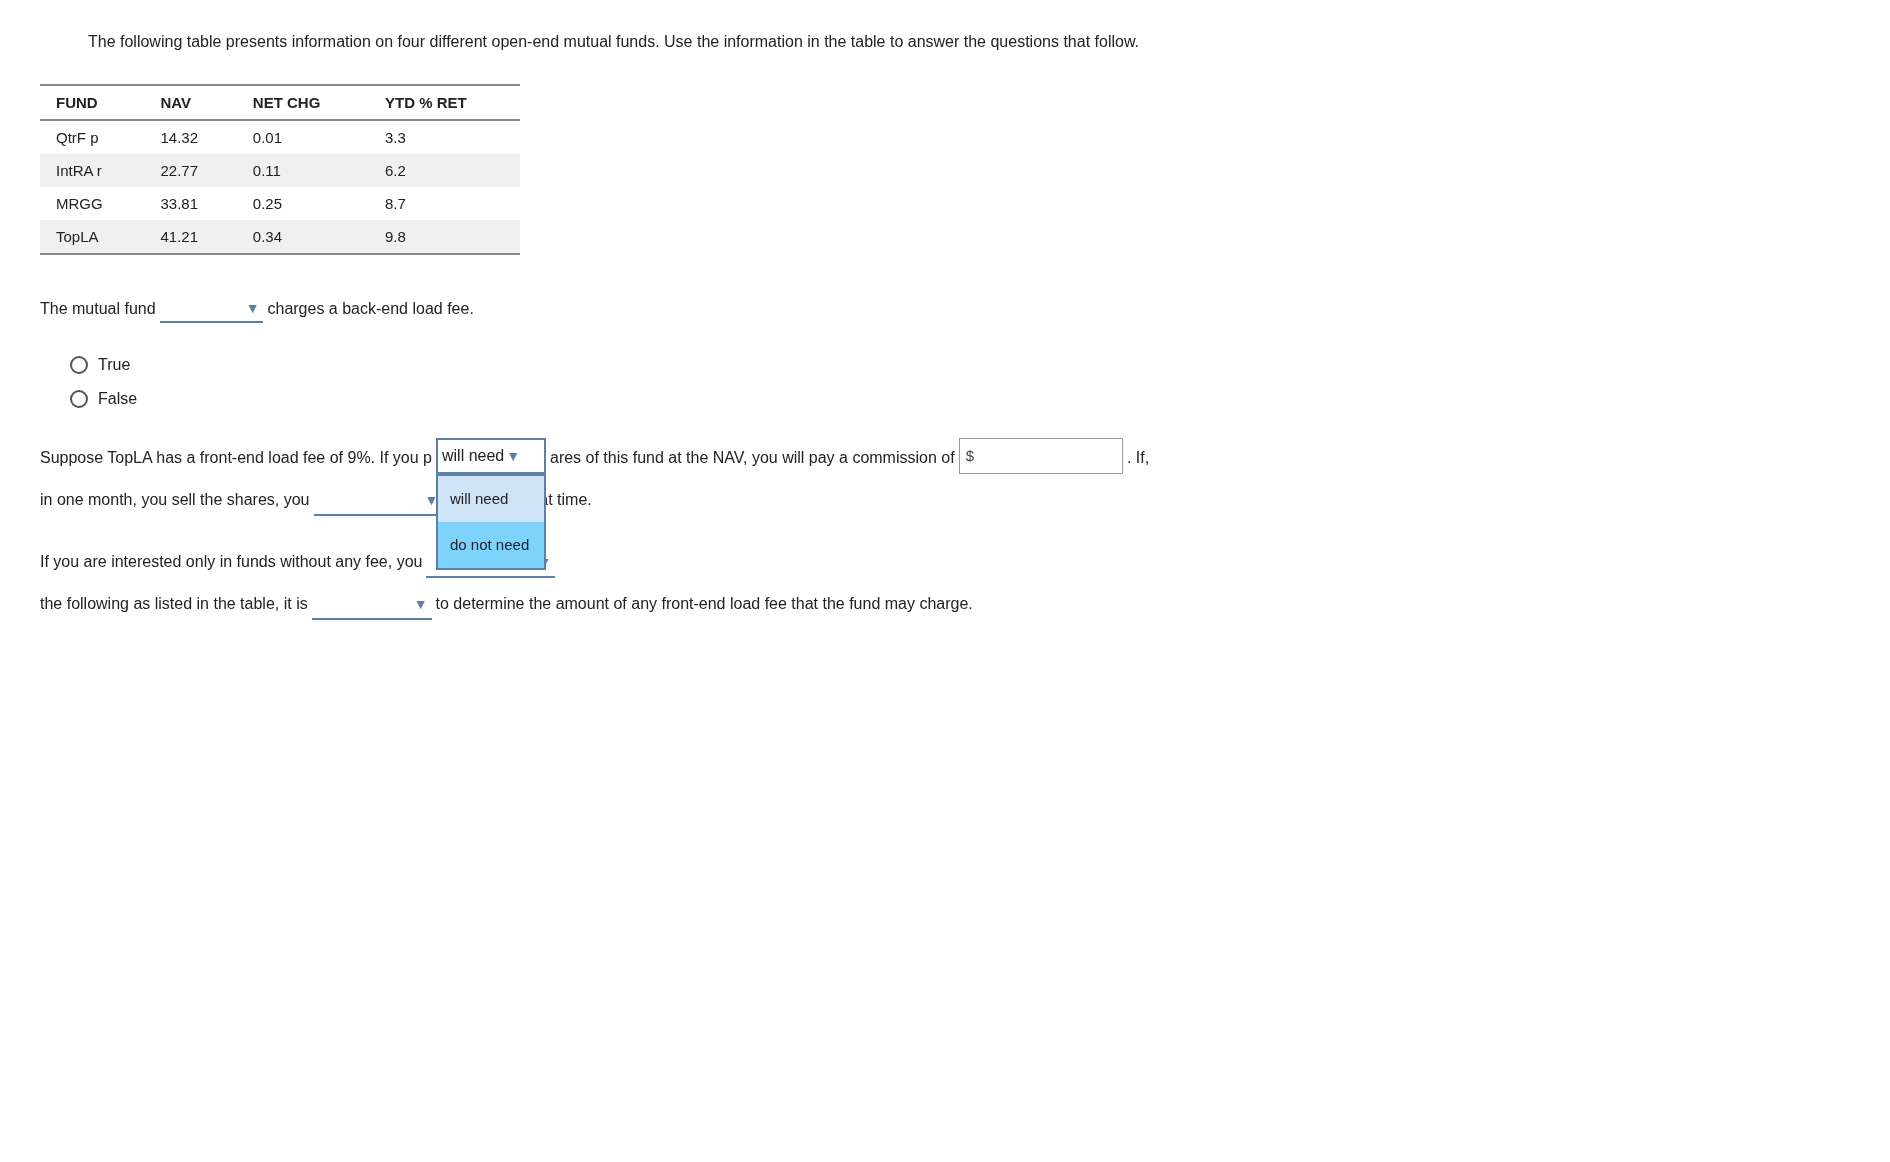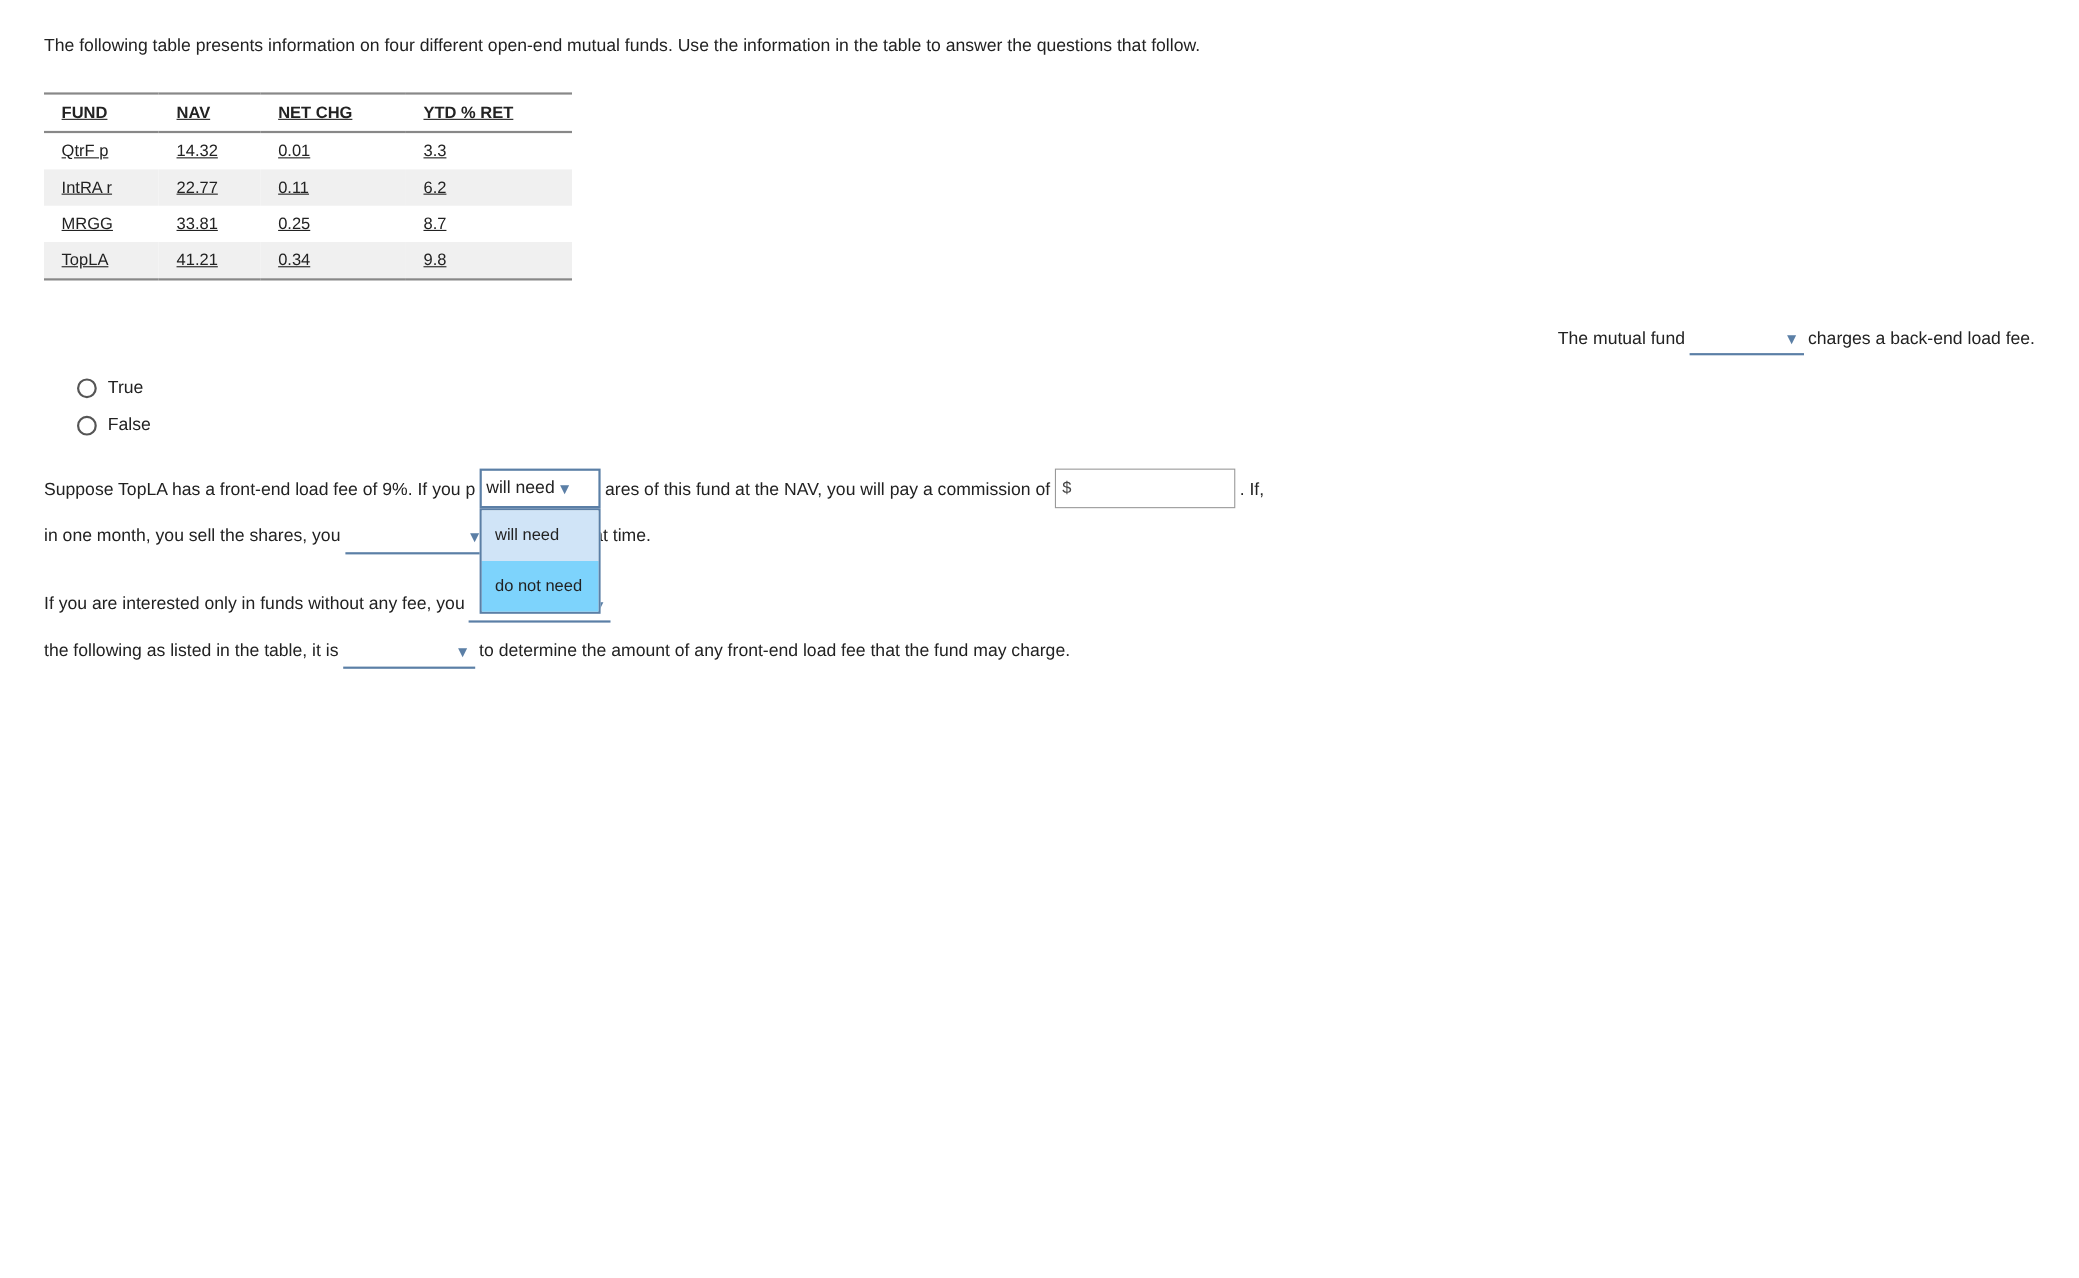--- a/index.html
+++ b/index.html
@@ -14,32 +14,32 @@
       color: #222;
       background: #fff;
       padding: 30px 40px;
       max-width: 1890px;
     }
 
     .intro-text {
       font-size: 16px;
       margin-bottom: 30px;
       line-height: 1.5;
+      margin-left: 48px;
     }
 
     
     .fund-table-container {
       margin-bottom: 40px;
       width: 480px;
     }
 
     .fund-table {
       width: 100%;
       border-collapse: collapse;
-      text-decoration: underline;
     }
 
     .fund-table thead tr {
       border-top: 2.5px solid #888;
       border-bottom: 2px solid #888;
     }
 
     .fund-table tbody tr:last-child {
       border-bottom: 2.5px solid #888;
     }
@@ -65,22 +65,21 @@
       margin-bottom: 30px;
     }
 
     .question-line {
       display: flex;
       align-items: center;
       flex-wrap: wrap;
       gap: 4px;
       font-size: 16px;
       line-height: 1.8;
-      margin-bottom: 20px;
-      justify-content: flex-end;
+      margin-bottom: 32px;
     }
 
     .inline-dropdown {
       display: inline-flex;
       align-items: center;
       border-bottom: 2px solid #5b7fa6;
       min-width: 90px;
       cursor: pointer;
       position: relative;
       padding: 0 4px;

